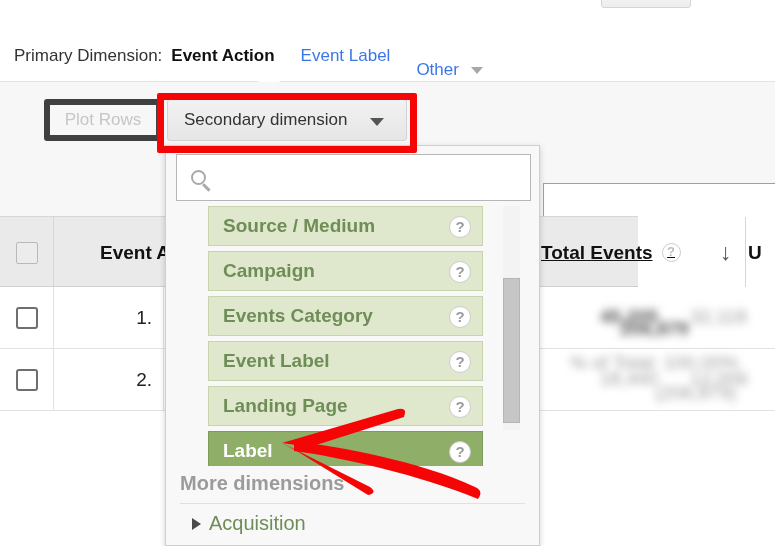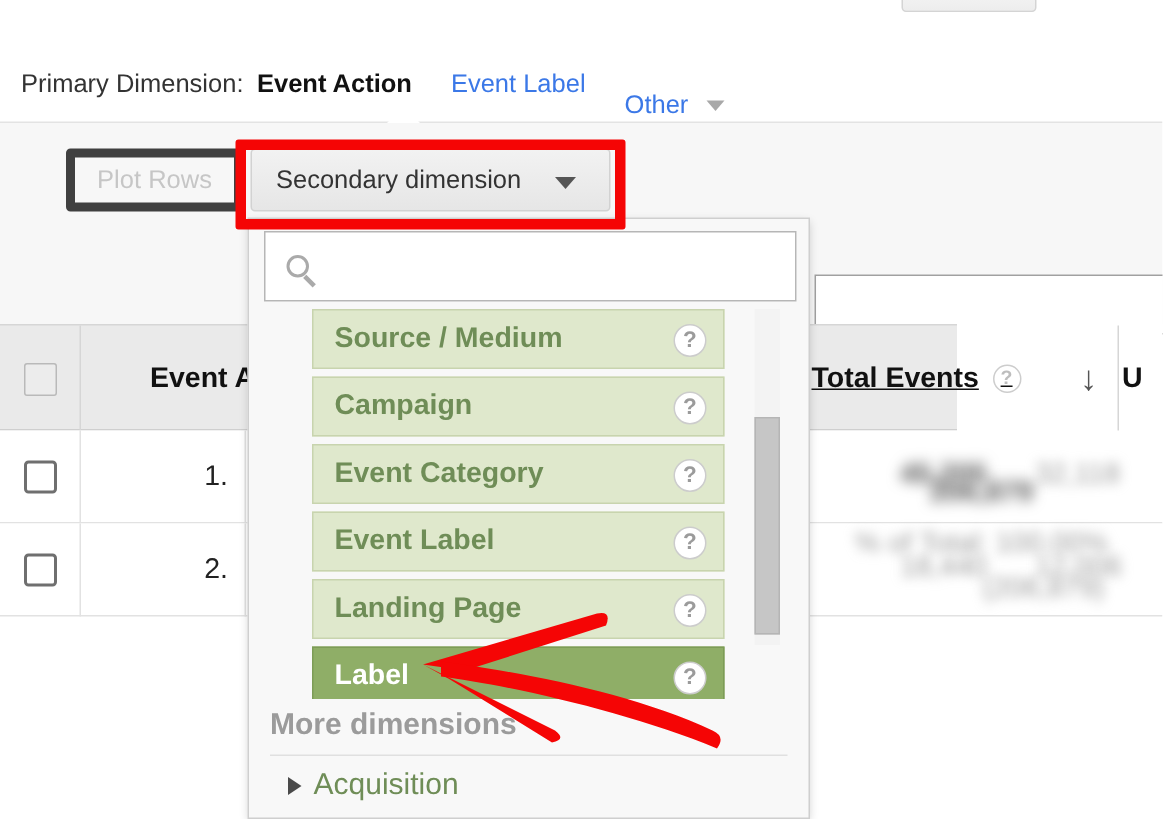--- a/index.html
+++ b/index.html
@@ -532,21 +532,21 @@
   <div class="dd-list">
     <div class="dd-item">
       <span class="name">Source / Medium</span>
       <span class="dd-help">?</span>
     </div>
     <div class="dd-item">
       <span class="name">Campaign</span>
       <span class="dd-help">?</span>
     </div>
     <div class="dd-item">
-      <span class="name">Event Category</span>
+      <span class="name">Events Category</span>
       <span class="dd-help">?</span>
     </div>
     <div class="dd-item">
       <span class="name">Event Label</span>
       <span class="dd-help">?</span>
     </div>
     <div class="dd-item">
       <span class="name">Landing Page</span>
       <span class="dd-help">?</span>
     </div>

